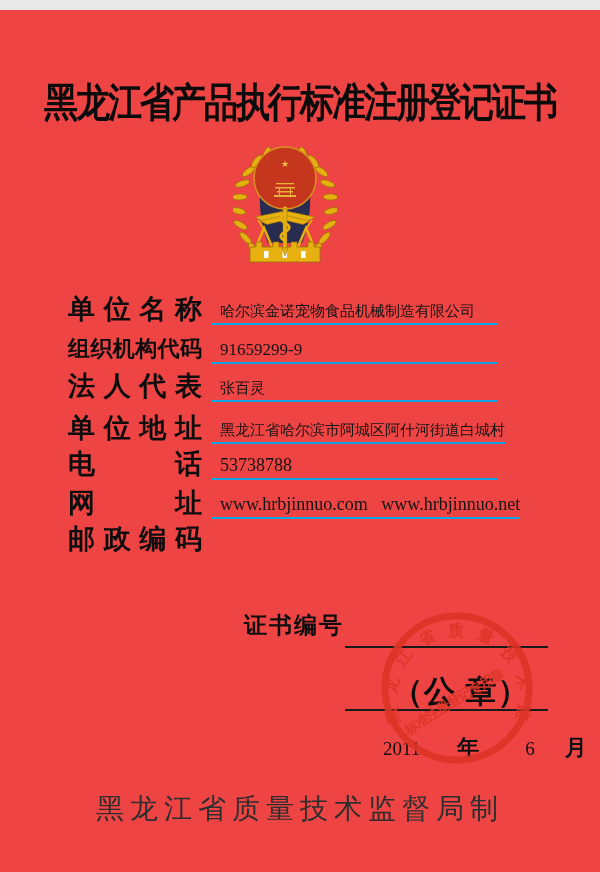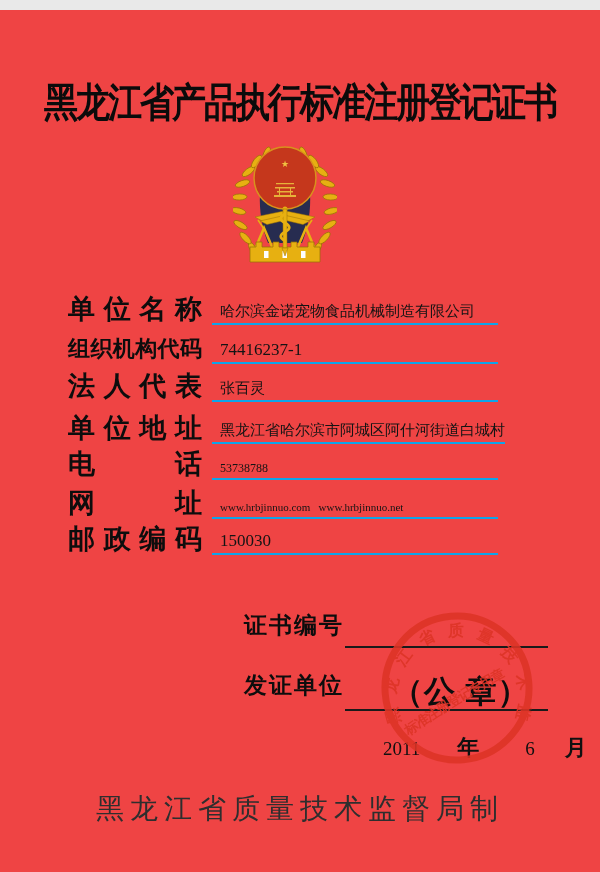--- a/index.html
+++ b/index.html
@@ -145,21 +145,21 @@
   </div>
   <div class="row" style="top:320px">
     <div class="flabel char-spread tight">
         <span>组</span>
         <span>织</span>
         <span>机</span>
         <span>构</span>
         <span>代</span>
         <span>码</span>
       </div>
-    <div class="fvalue" style="font-size:17px">74416237-1</div>
+    <div class="fvalue" style="font-size:17px">91659299-9</div>
   </div>
   <div class="row" style="top:358px">
     <div class="flabel char-spread">
         <span>法</span>
         <span>人</span>
         <span>代</span>
         <span>表</span>
       </div>
     <div class="fvalue">张百灵</div>
   </div>
@@ -170,42 +170,40 @@
         <span>地</span>
         <span>址</span>
       </div>
     <div class="fvalue">黑龙江省哈尔滨市阿城区阿什河街道白城村</div>
   </div>
   <div class="row" style="top:436px">
     <div class="flabel char-spread">
         <span>电</span>
         <span>话</span>
       </div>
-    <div class="fvalue" style="font-size:12px">53738788</div>
+    <div class="fvalue" style="font-size:18px">53738788</div>
   </div>
   <div class="row" style="top:475px">
     <div class="flabel char-spread">
         <span>网</span>
         <span>址</span>
       </div>
-    <div class="fvalue" style="font-size:11px">www.hrbjinnuo.com   www.hrbjinnuo.net</div>
+    <div class="fvalue" style="font-size:18px">www.hrbjinnuo.com   www.hrbjinnuo.net</div>
   </div>
   <div class="row" style="top:511px">
     <div class="flabel char-spread">
         <span>邮</span>
         <span>政</span>
         <span>编</span>
         <span>码</span>
       </div>
-    <div class="fvalue" style="font-size:17px">150030</div>
   </div>
 
   <div class="iss-label" style="top:604px">证书编号</div>
   <div class="iss-line" style="top:636px"></div>
-  <div class="iss-label" style="top:664px">发证单位</div>
   <div class="seal-hint">（公 章）</div>
   <div class="iss-line" style="top:699px"></div>
 
   <div class="date">
     <span class="num">2011</span>
     <span class="unit g10">年</span>
     <span class="num g18">6</span>
     <span class="unit g2">月</span>
     <span class="num g18">2</span>
     <span class="unit g2">日</span>

